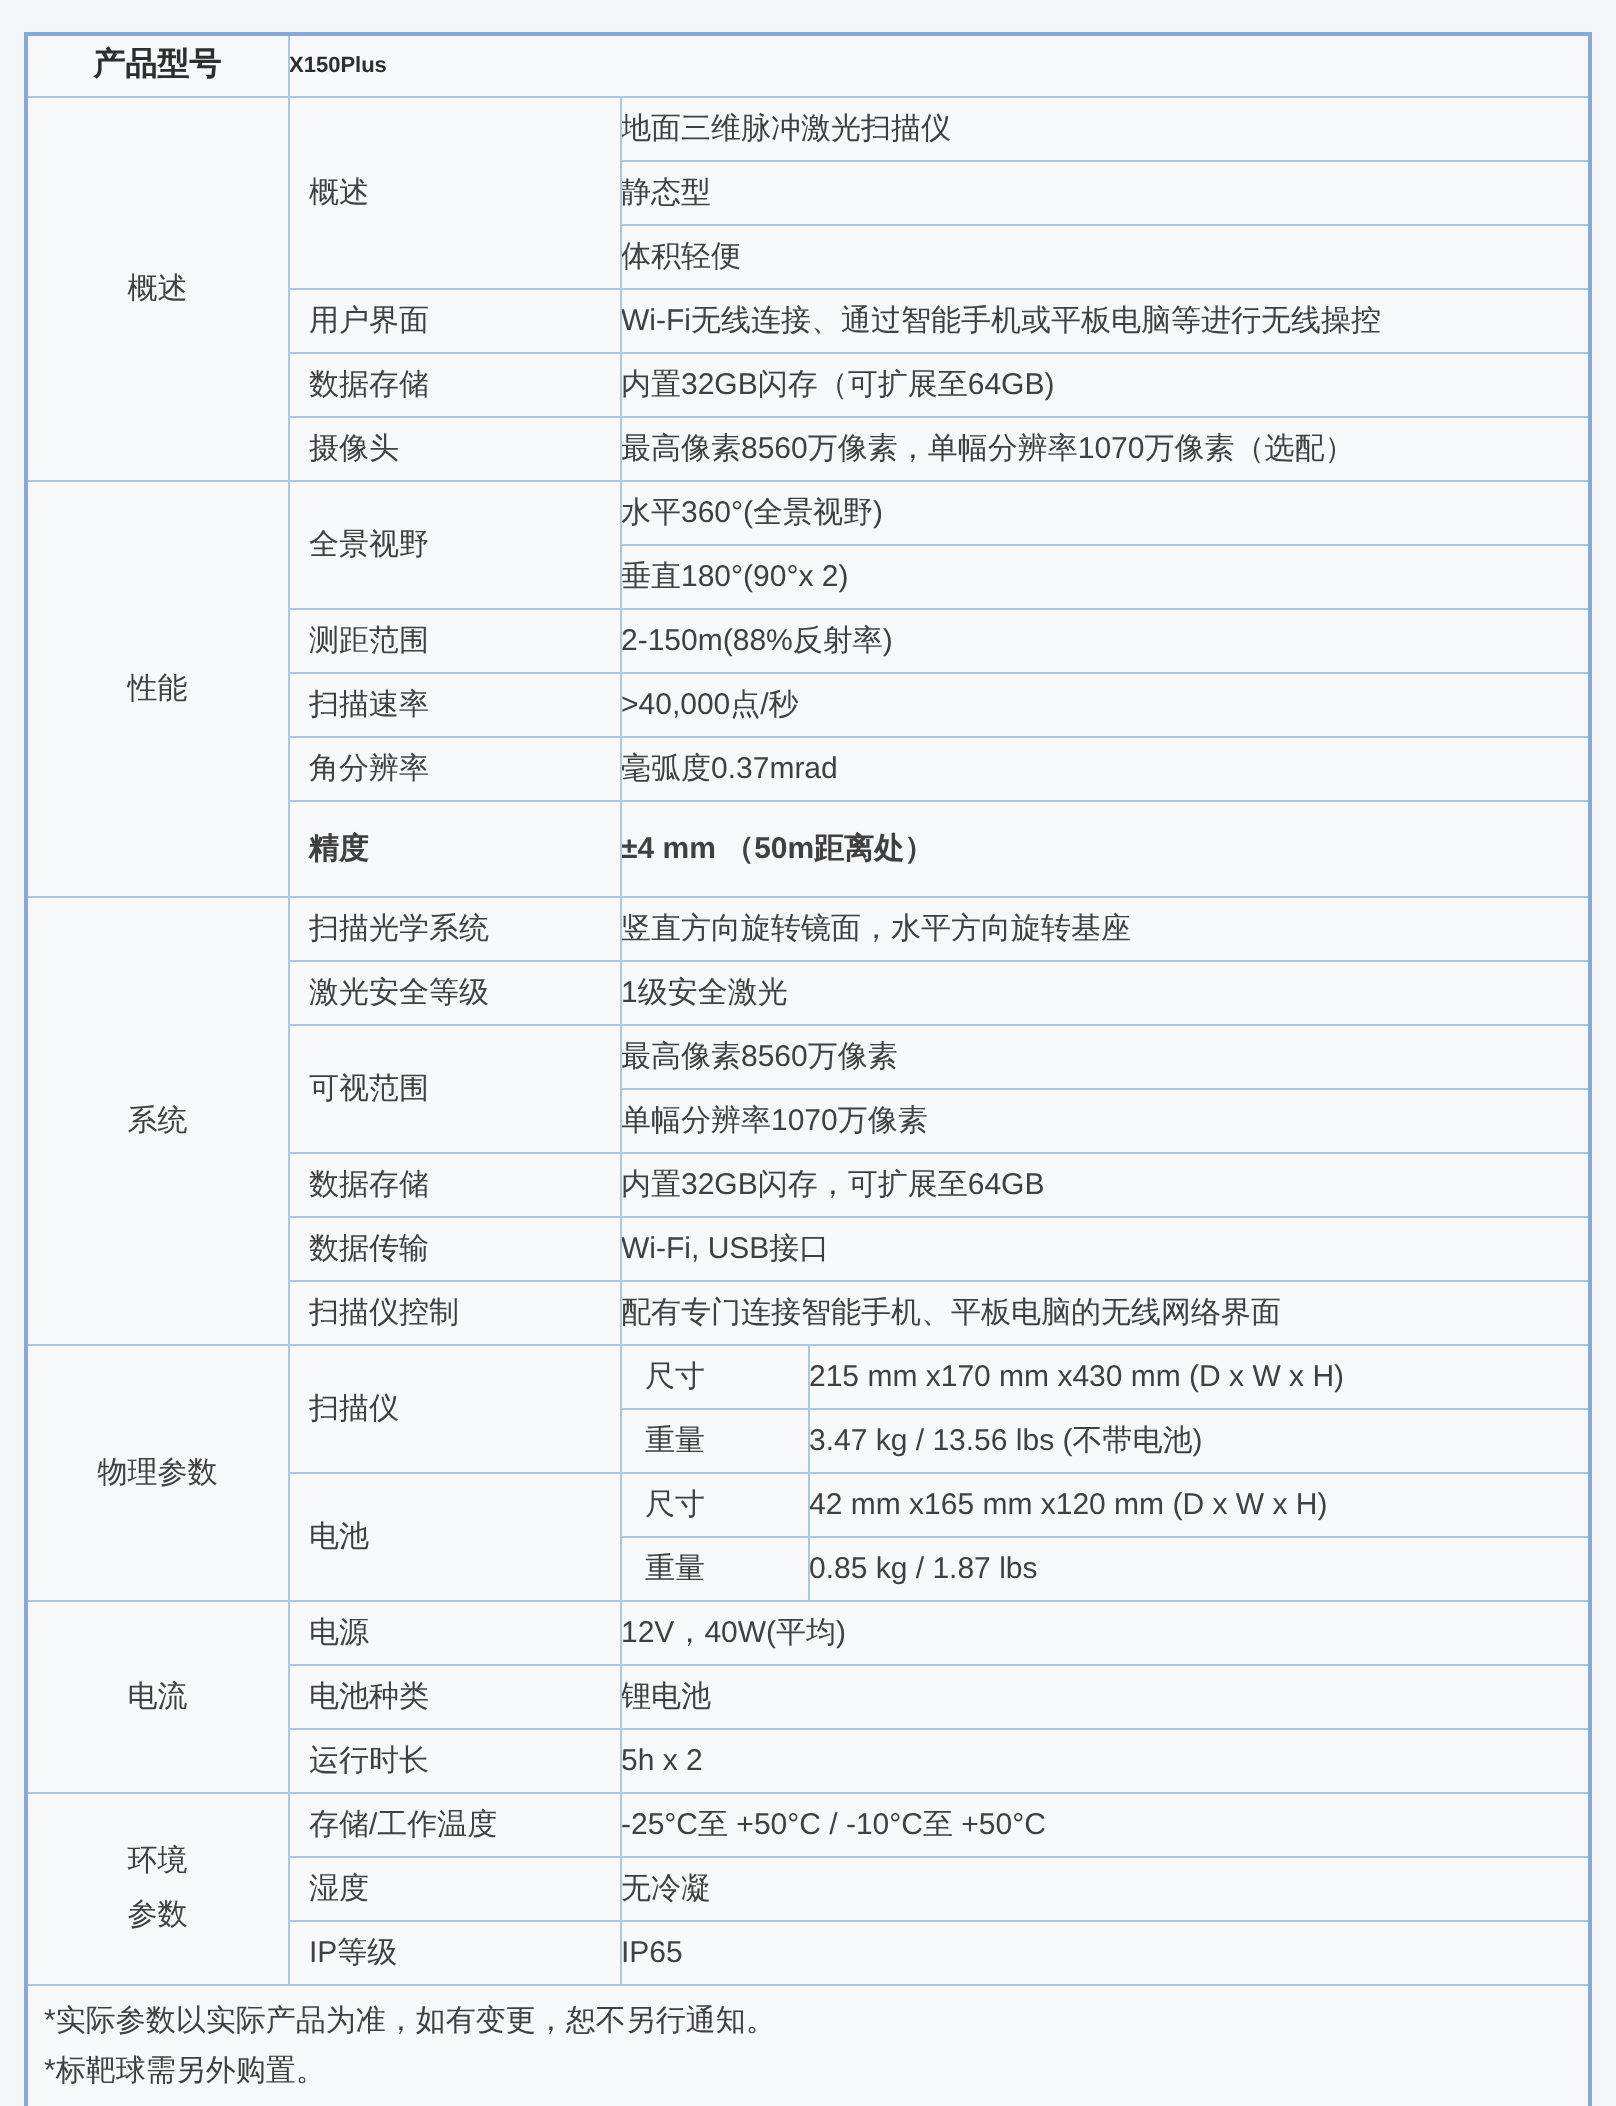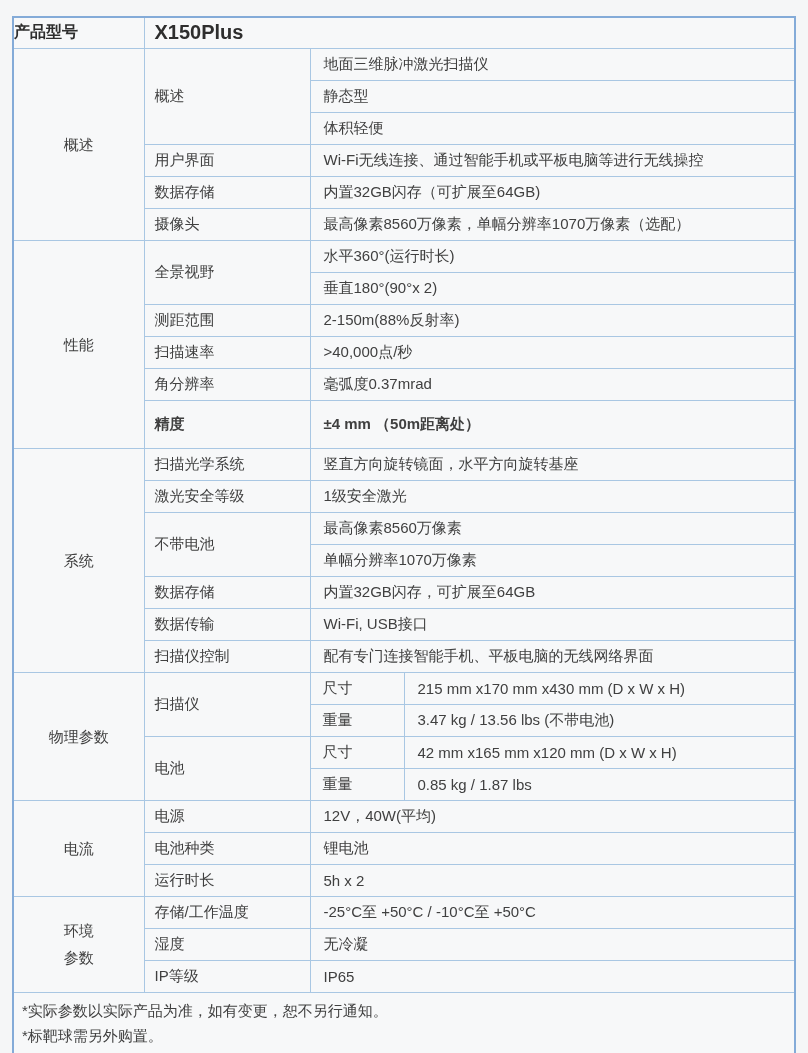--- a/index.html
+++ b/index.html
@@ -29,31 +29,32 @@
   tr.r   { height: 32px; }
   tr.r-hdr  { height: 31px; }
   tr.r-tall { height: 48px; font-weight: bold; }
   td.sec {
     text-align: center;
     white-space: pre-line;
     line-height: 1.8;
   }
   td.lbl { padding-left: 10px; }
   td.sub { padding-left: 12px; }
-  td.val { padding-left: 13px; }
+  td.val { }
   td.hdr-l {
+    text-align: center;
     font-weight: bold;
     color: #2e2e2e;
     font-size: 16px;
   }
   td.hdr-v {
     font-weight: bold;
-    padding-left: 10px;
+    padding-left: 0;
     color: #2e2e2e;
-    font-size: 20px;
+    font-size: 11px;
   }
   td.foot { padding: 5px 10px 5px 8px; margin-top: 20px; }
   td.foot div { line-height: 25px; }
 </style>
 </head>
 <body>
 
 <table class="spec">
   <colgroup>
     <col style="width:131px">
@@ -88,21 +89,21 @@
     <td class="val" colspan="2">内置32GB闪存（可扩展至64GB)</td>
   </tr>
   <tr class="r">
     <td class="lbl">摄像头</td>
     <td class="val" colspan="2">最高像素8560万像素，单幅分辨率1070万像素（选配）</td>
   </tr>
 
   <tr class="r">
     <td class="sec" rowspan="6">性能</td>
     <td class="lbl" rowspan="2">全景视野</td>
-    <td class="val" colspan="2">水平360°(运行时长)</td>
+    <td class="val" colspan="2">水平360°(全景视野)</td>
   </tr>
   <tr class="r">
     <td class="val" colspan="2">垂直180°(90°x 2)</td>
   </tr>
   <tr class="r">
     <td class="lbl">测距范围</td>
     <td class="val" colspan="2">2-150m(88%反射率)</td>
   </tr>
   <tr class="r">
     <td class="lbl">扫描速率</td>
@@ -120,21 +121,21 @@
   <tr class="r">
     <td class="sec" rowspan="7">系统</td>
     <td class="lbl">扫描光学系统</td>
     <td class="val" colspan="2">竖直方向旋转镜面，水平方向旋转基座</td>
   </tr>
   <tr class="r">
     <td class="lbl">激光安全等级</td>
     <td class="val" colspan="2">1级安全激光</td>
   </tr>
   <tr class="r">
-    <td class="lbl" rowspan="2">不带电池</td>
+    <td class="lbl" rowspan="2">可视范围</td>
     <td class="val" colspan="2">最高像素8560万像素</td>
   </tr>
   <tr class="r">
     <td class="val" colspan="2">单幅分辨率1070万像素</td>
   </tr>
   <tr class="r">
     <td class="lbl">数据存储</td>
     <td class="val" colspan="2">内置32GB闪存，可扩展至64GB</td>
   </tr>
   <tr class="r">

